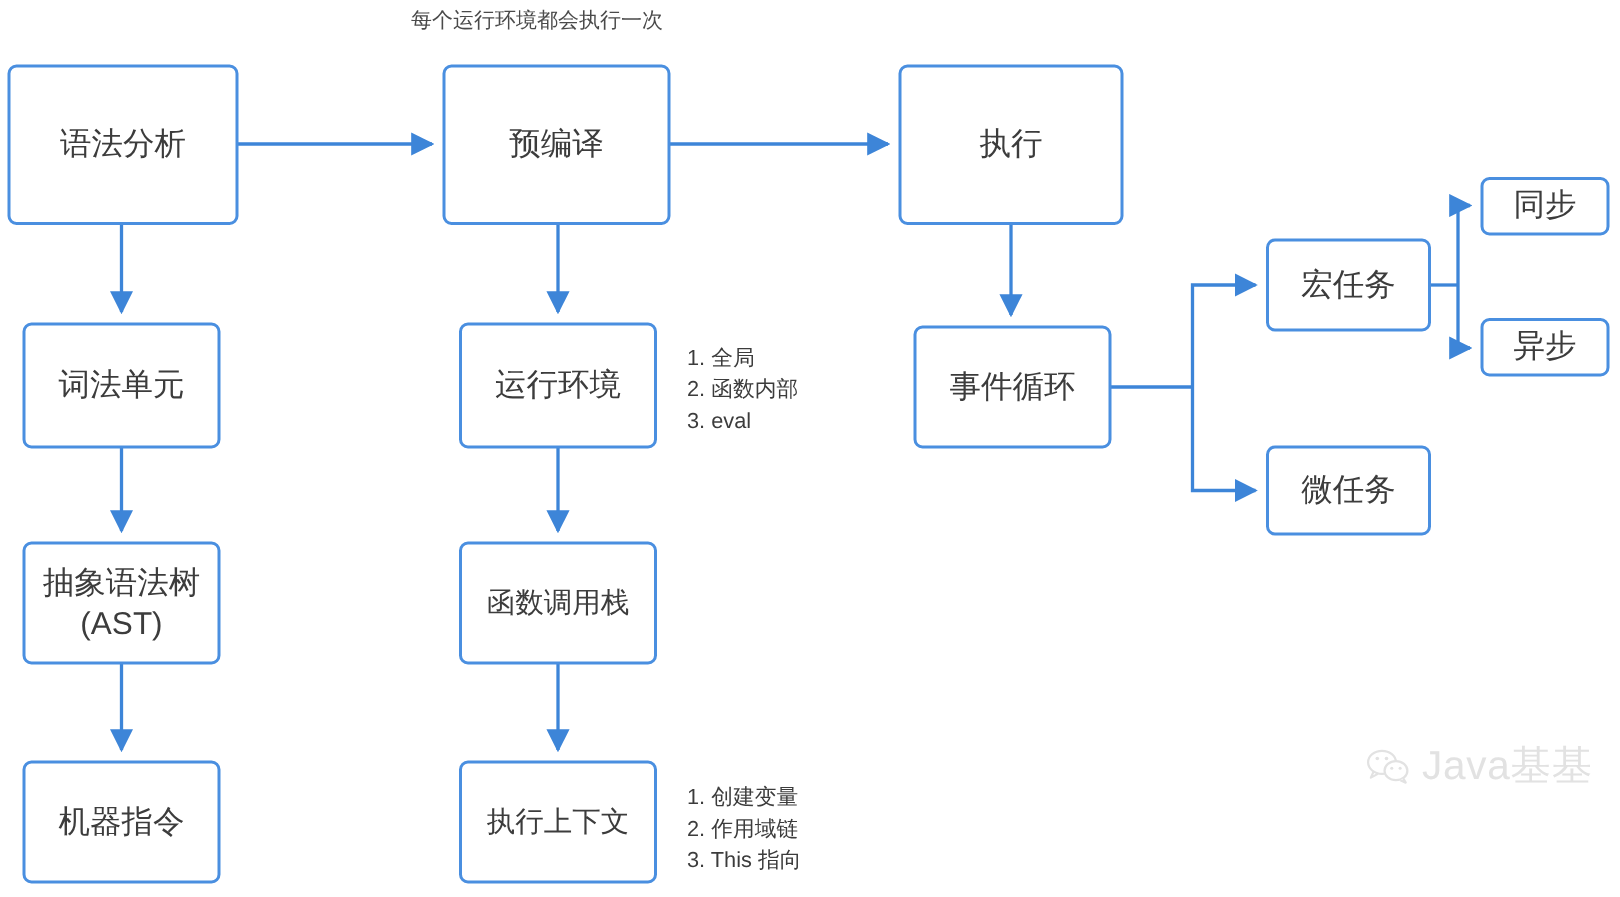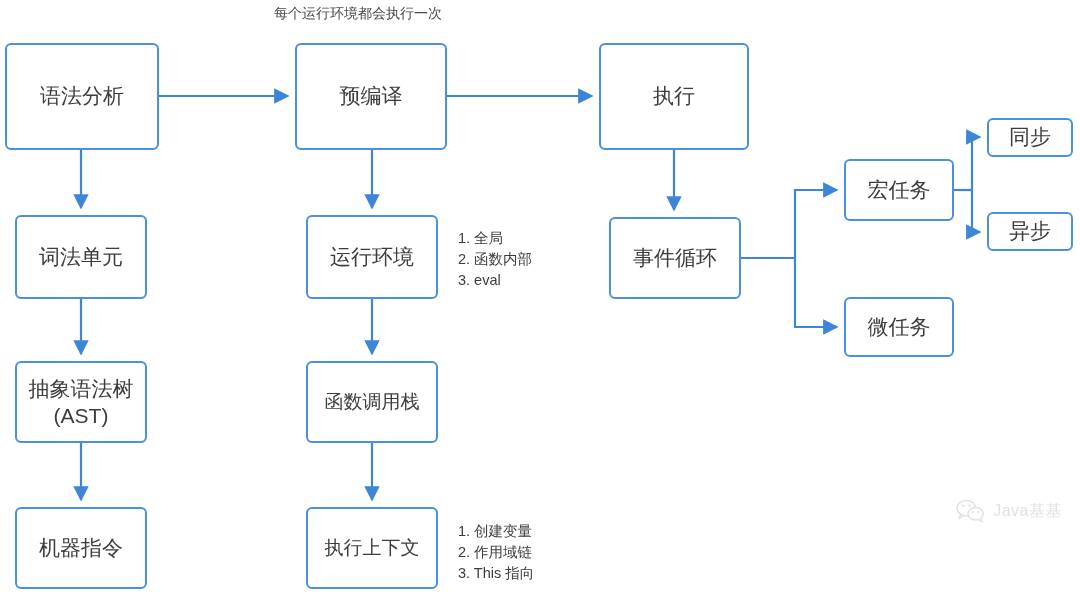--- a/index.html
+++ b/index.html
@@ -65,21 +65,21 @@
     right: 18px;
     bottom: 30px;
     display: flex;
     align-items: center;
     gap: 7px;
     opacity: 1;
     pointer-events: none;
   }
   .watermark-text {
     font-family: "Liberation Sans", "DejaVu Sans", sans-serif;
-    font-size: 16px;
+    font-size: 27px;
     color: #e2e2e2;
     letter-spacing: 0.5px;
     line-height: 1;
   }
   .watermark-icon {
     width: 30px;
     height: 26px;
     display: block;
   }
 </style>

